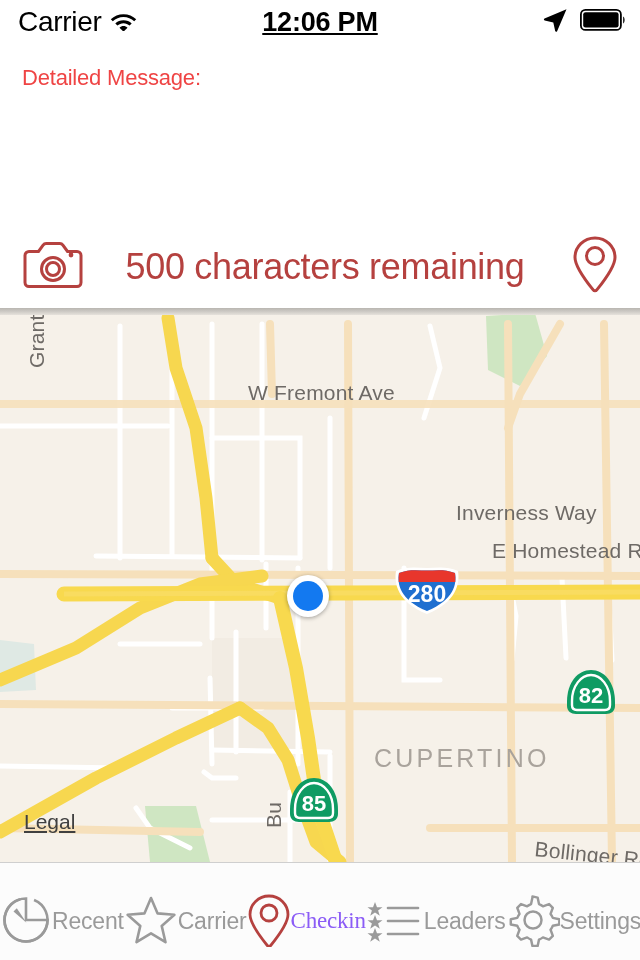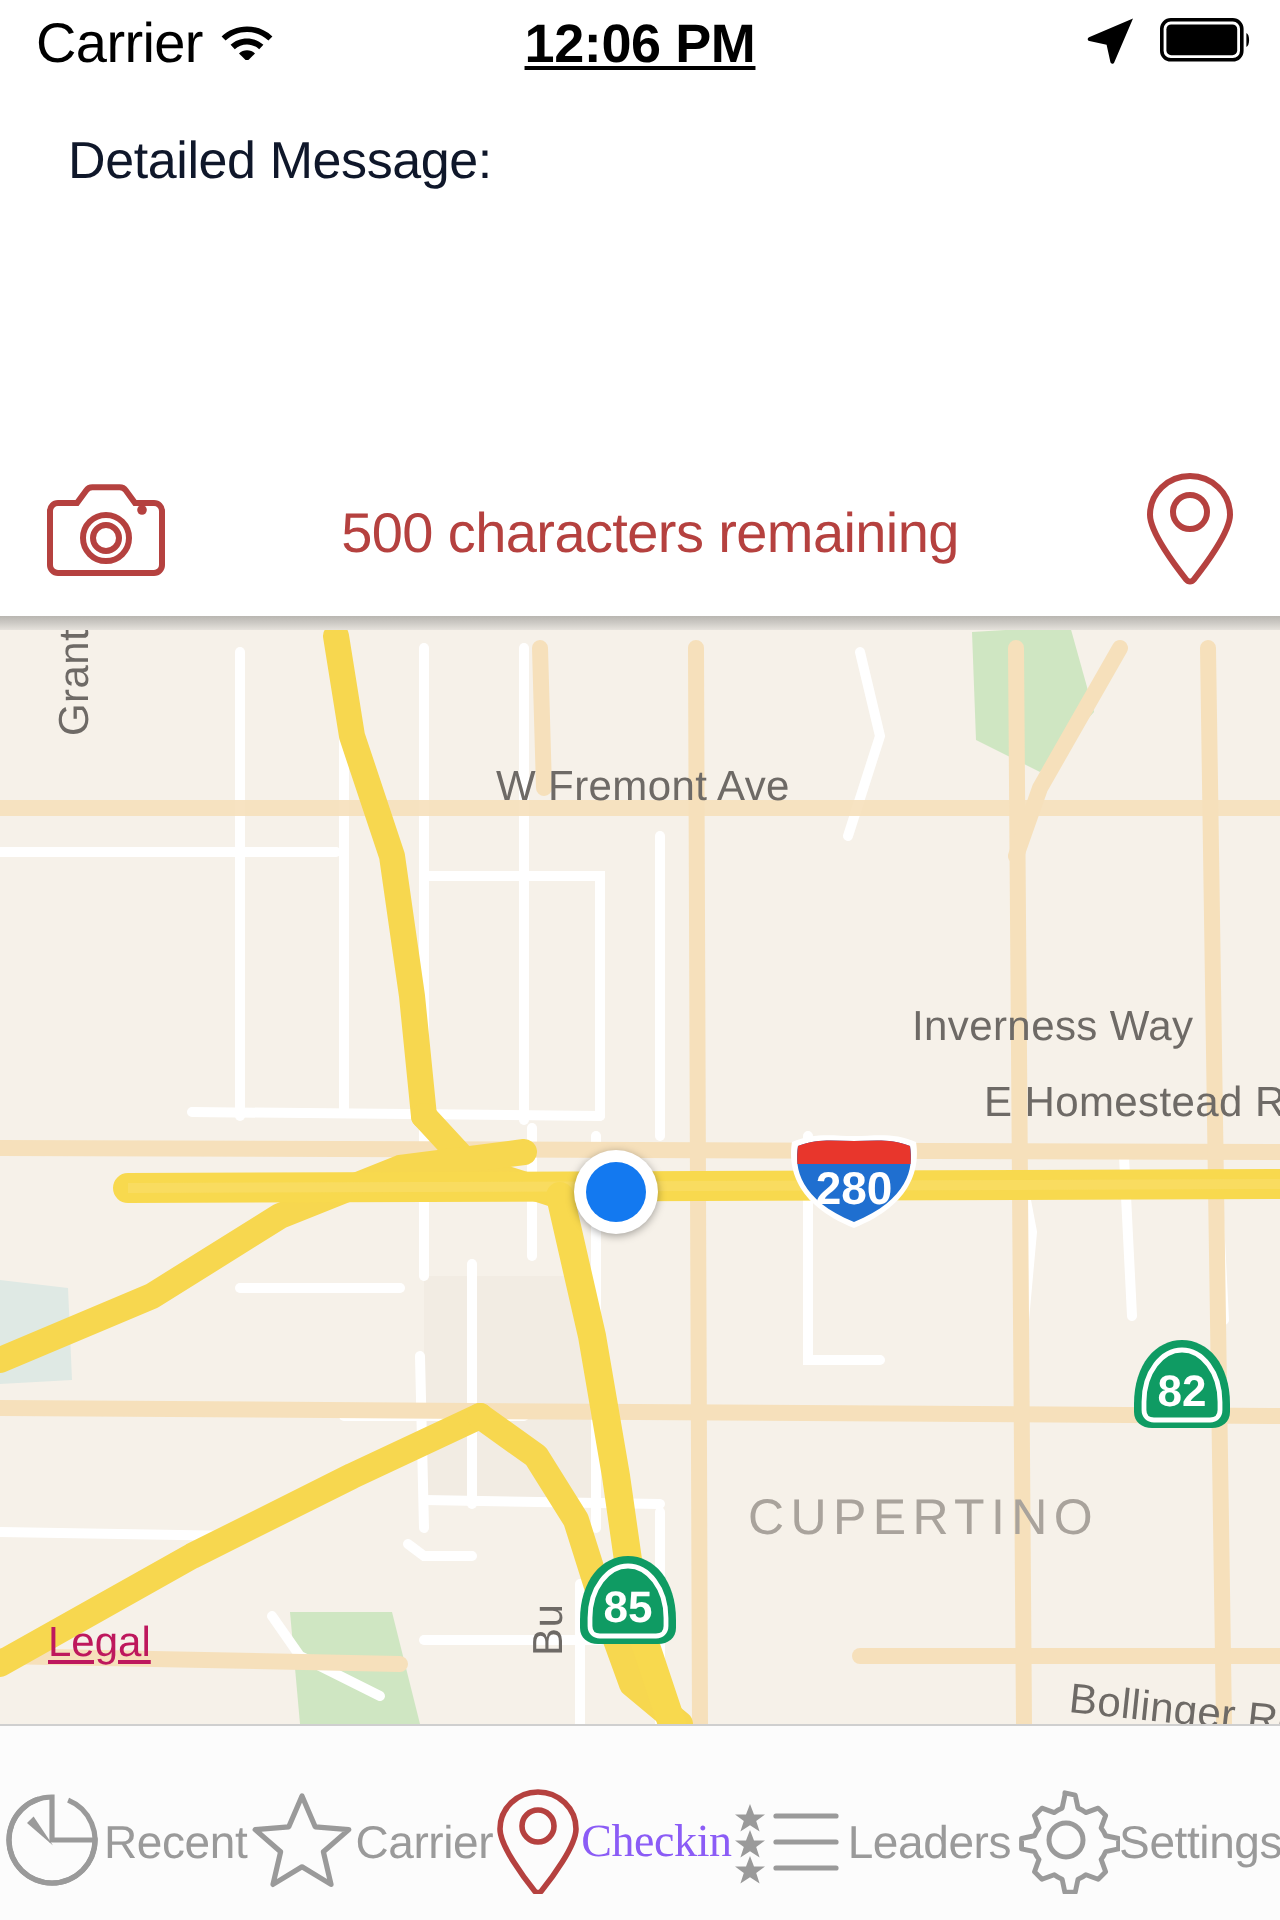--- a/index.html
+++ b/index.html
@@ -18,40 +18,40 @@
   }
   .sb-left{ position:absolute; left:18px; display:flex; align-items:center; gap:9px; }
   .sb-carrier{ font-size:28px; letter-spacing:-0.3px; }
   .sb-center{ position:absolute; left:0; width:640px; text-align:center;
               font-size:27px; font-weight:bold; letter-spacing:-0.2px;text-decoration:underline; }
   .sb-right{ position:absolute; right:14px; display:flex; align-items:center; gap:12px; }
 
   
   .form-area{ position:absolute; top:44px; left:0; width:640px; height:264px; background:#fff; }
   .field-label{
-    position:absolute; left:34px; top:21px;
-    font-size:26px; color:#0f172a; letter-spacing:-0.2px;
+    position:absolute; left:22px; top:21px;
+    font-size:22px; color:#ef4444; letter-spacing:-0.2px;
   }
   .message-box{
     position:absolute; left:14px; top:59px; width:612px; height:150px;
     background:#fff; border:none; outline:none; resize:none;
     font-family:"Liberation Sans", sans-serif;
     font-size:31px; color:#141414; line-height:1.25;
     padding:12px 14px 0 14px; letter-spacing:-0.3px;
   }
   .message-box::placeholder{ color:#141414; }
 
   
   .accessory-row{
     position:absolute; left:0; top:226px; width:640px; height:82px;
     display:flex; align-items:center; justify-content:space-between;
     padding:0 22px;
   }
   .char-count{
-    flex:1; text-align:center; font-size:28px; letter-spacing:-0.3px;
+    flex:1; text-align:center; font-size:36px; letter-spacing:-0.3px;
     margin-left:-6px;
   }
 
   
   .map-wrap{
     position:absolute; left:0; top:308px; width:640px; height:554px;
     overflow:hidden; background:#f6f1e9;
   }
   .map-top-shadow{
     position:absolute; left:0; top:0; width:640px; height:7px;
@@ -67,21 +67,21 @@
   .street-label{
     font-family:"Liberation Sans", sans-serif;
     fill:#6e6a66; font-size:21px; letter-spacing:0.2px;
   }
   .place-label{
     font-family:"Liberation Sans", sans-serif;
     fill:#a9a39c; font-size:25px; letter-spacing:3.2px;
   }
   .legal-link{
     position:absolute; left:24px; bottom:28px;
-    font-size:21px; color:#be185d; text-decoration:underline; z-index:25;
+    font-size:21px; color:#404040; text-decoration:underline; z-index:25;
   }
   .user-dot{
     position:absolute; left:287px; top:267px; width:42px; height:42px;
     border-radius:50%; background:#ffffff; z-index:20;
     box-shadow:0 1px 4px rgba(0,0,0,0.35);
     display:flex; align-items:center; justify-content:center;
   }
   .user-dot i{ width:30px; height:30px; border-radius:50%; background:#1379f0; display:block; }
 
   

